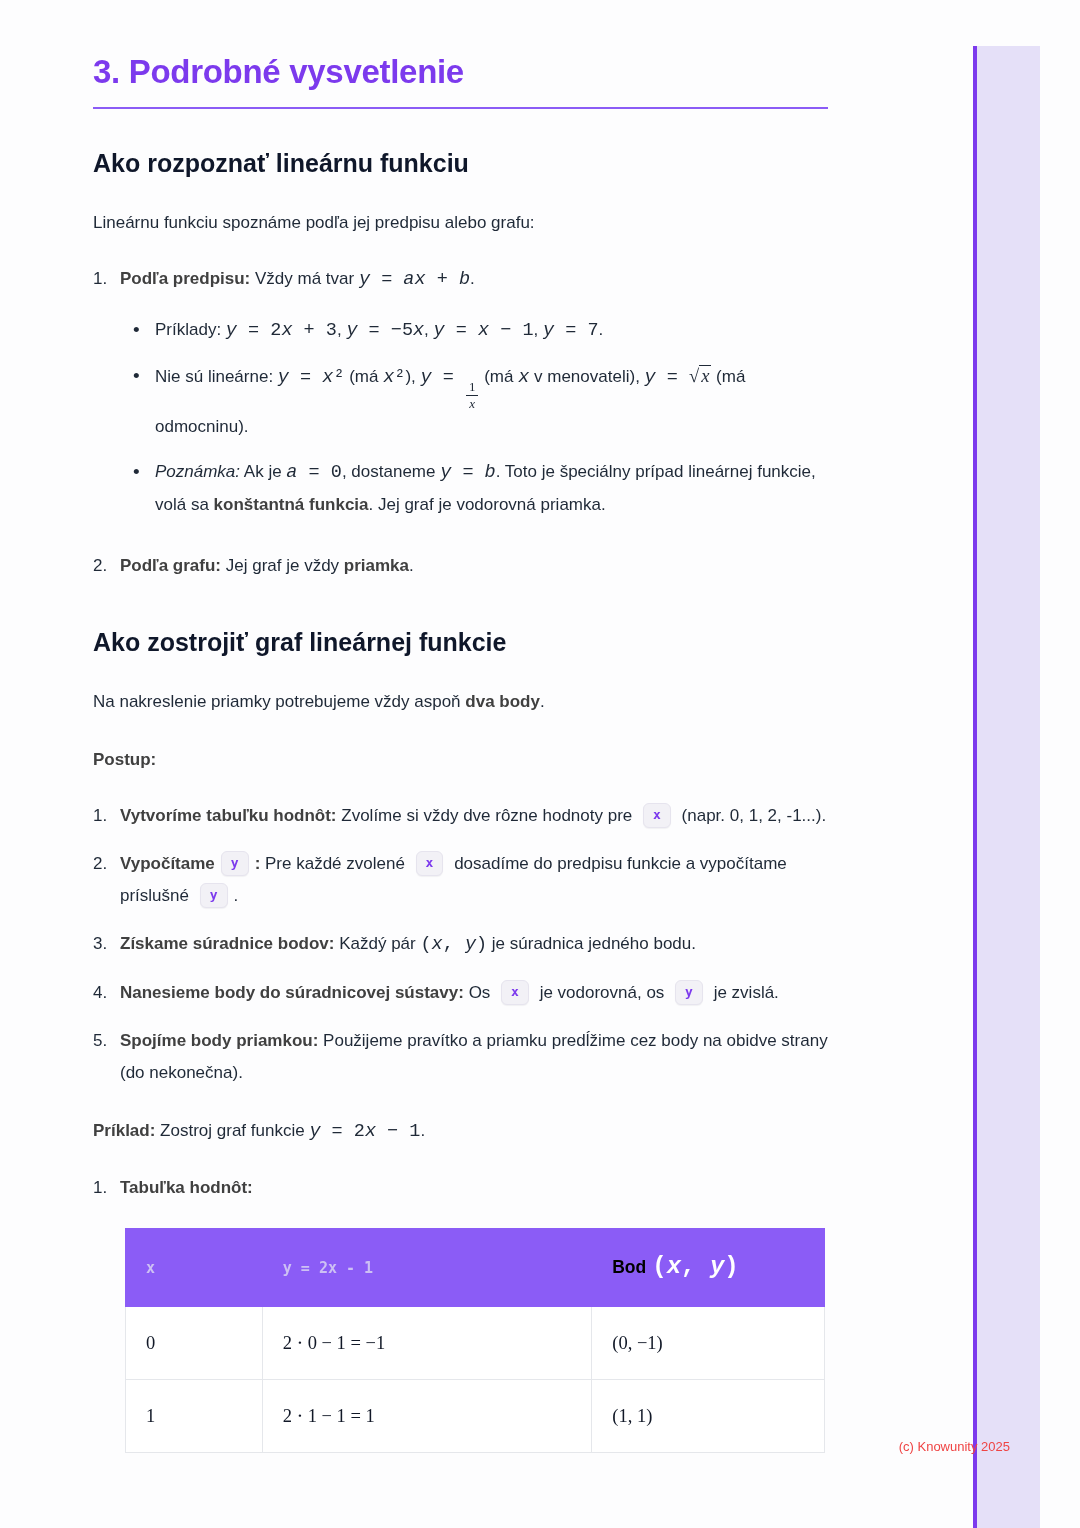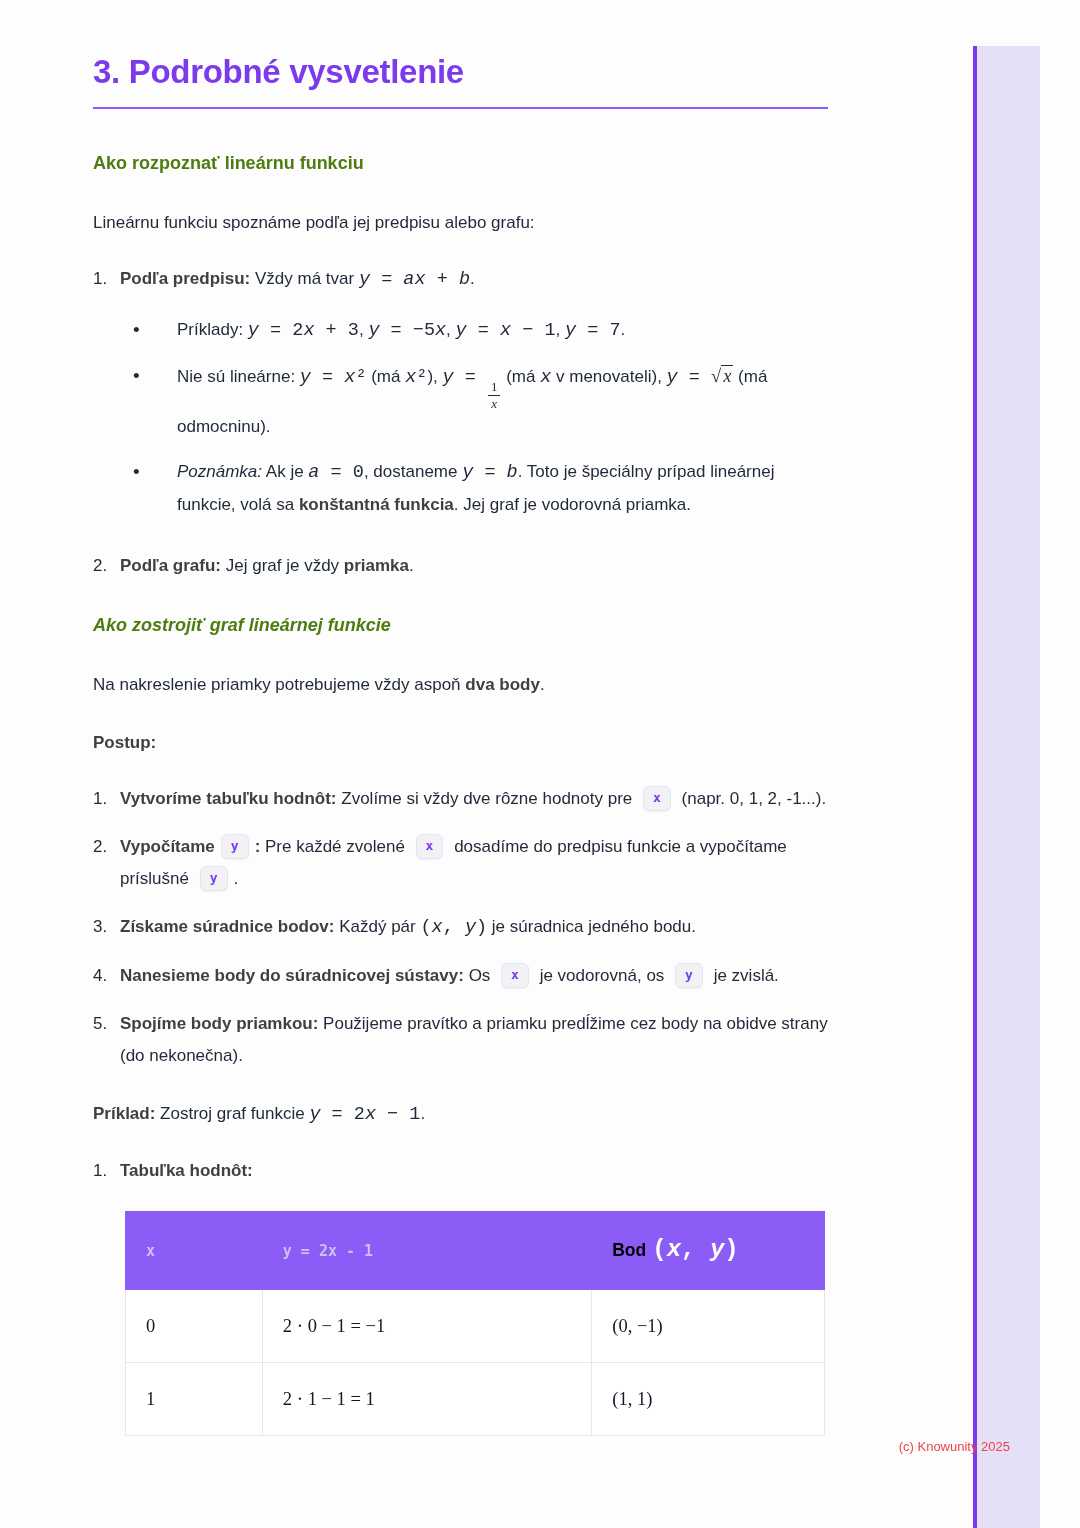--- a/index.html
+++ b/index.html
@@ -7,35 +7,35 @@
   .page {
     position:relative; width:1080px; height:1528px; overflow:hidden;
     background:#fdfdfe; color:#1f2937;
     font-family:"Liberation Sans", sans-serif; font-size:17px; line-height:32px;
   }
   .content { position:absolute; left:93px; top:52px; width:737px; }
 
   h1.doc-title { font-size:33px; line-height:40px; font-weight:800; color:#7c3aed; letter-spacing:-0.3px; }
   .title-rule { height:2px; background:#8b5cf6; margin-top:15px; width:735px; }
 
-  h2.sec { font-size:18px; line-height:32px; font-weight:700; color:#4d7c0f; }
+  h2.sec { font-size:25px; line-height:32px; font-weight:700; color:#0f172a; }
   .sec1 { margin-top:38px; }
-  .sec2 { margin-top:27px;font-style:italic; }
+  .sec2 { margin-top:44px; }
 
   p.para { margin-top:28px; }
   p.para-tight { margin-top:26px; }
   b { font-weight:700; color:#404040; }
 
   .olist { margin-top:24px; }
   .oitem { display:flex; margin-bottom:16px; }
   .onum { min-width:21px; flex:0 0 auto; margin-right:6px; }
   .obody { flex:1 1 auto; }
 
   .ulist { margin-top:18px; padding-left:13px; margin-bottom:4px; }
-  .uitem { display:flex; margin-bottom:13px;gap:22px; }
+  .uitem { display:flex; margin-bottom:13px; }
   .bullet { flex:0 0 22px; }
   .bullet::before { content:"•"; font-size:19px; }
   .ubody { flex:1 1 auto; }
 
   .math { font-family:Liberation Mono, monospace; font-size:18.5px; }
   .math i { font-style:italic; }
 
   .frac { display:inline-flex; flex-direction:column; align-items:center; vertical-align:-9px;
           line-height:1.2; font-family:"Liberation Serif",serif; font-size:13px; margin:0 1px; }
   .frac-num { border-bottom:1.2px solid #1f2937; padding:0 3px; }

